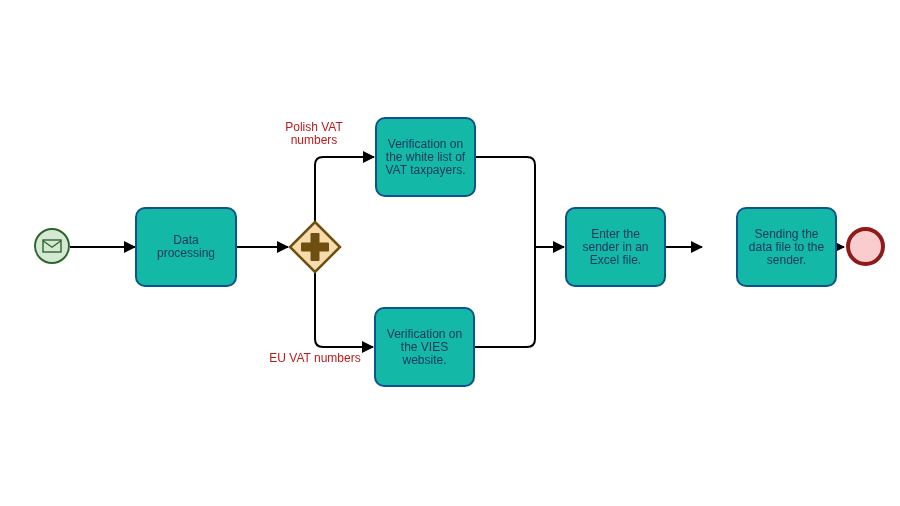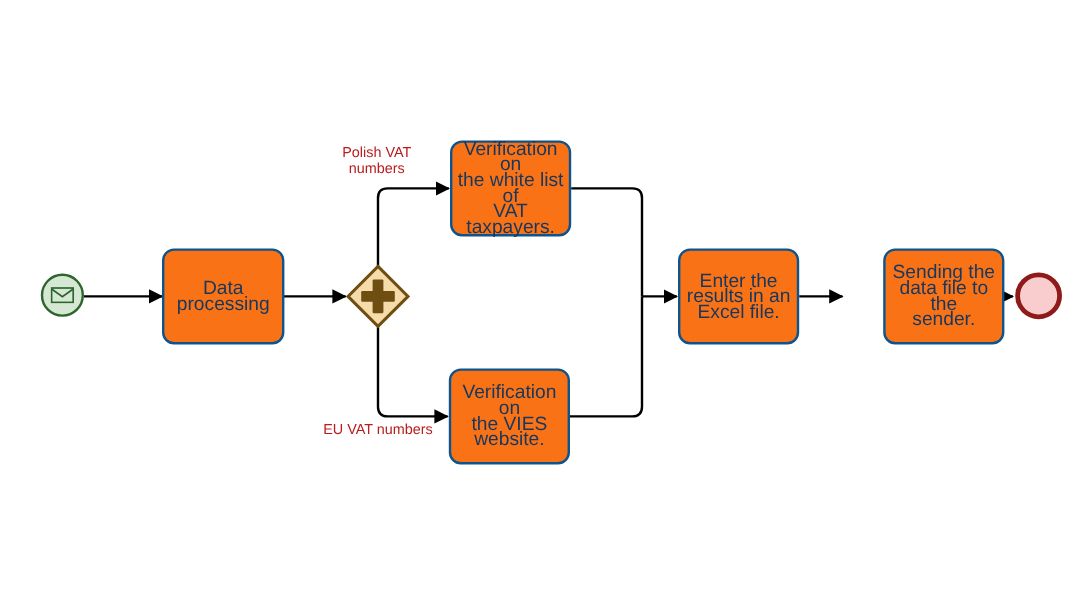--- a/index.html
+++ b/index.html
@@ -6,22 +6,22 @@
   * { margin:0; padding:0; box-sizing:border-box; }
   html,body { background:#ffffff; }
   body { font-family:"Liberation Sans", sans-serif; }
   .canvas { position:relative; width:900px; height:506px; background:#ffffff; overflow:hidden; }
   .edges { position:absolute; left:0; top:0; width:900px; height:506px; }
   .edges path.flow { fill:none; stroke:#000000; stroke-width:2; }
   .task {
     position:absolute; width:101px; height:80px;
     display:flex; align-items:center; justify-content:center;
     text-align:center; white-space:pre-line;
-    background:#f97316; border:2px solid #0e538c; border-radius:10px;
-    color:#17375e; font-size:16px; line-height:13px;
+    background:#14b8a6; border:2px solid #0e538c; border-radius:10px;
+    color:#17375e; font-size:12px; line-height:13px;
   }
   .lbl {
     position:absolute; text-align:center; white-space:pre-line;
     color:#b91c1c; font-size:12px; line-height:13px;
   }
   .event-start {
     position:absolute; left:34px; top:228px; width:36px; height:36px;
     border-radius:50%; background:#d5e8d4; border:2px solid #2d652d;
     display:flex; align-items:center; justify-content:center;
   }
@@ -80,21 +80,21 @@
 
   <div class="task" style="left:375px; top:117px;">Verification on
 the white list of
 VAT taxpayers.</div>
 
   <div class="task" style="left:374px; top:307px;">Verification on
 the VIES
 website.</div>
 
   <div class="task" style="left:565px; top:207px;">Enter the
-results in an
+sender in an
 Excel file.</div>
 
   <div class="task" style="left:736px; top:207px;">Sending the
 data file to the
 sender.</div>
 
   <div class="event-end"></div>
 
 </div>
 

